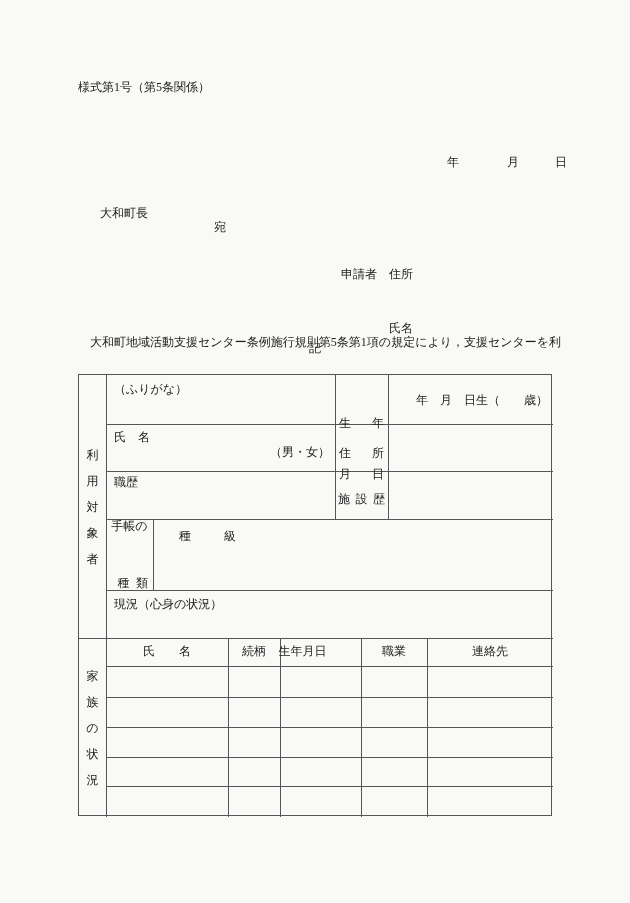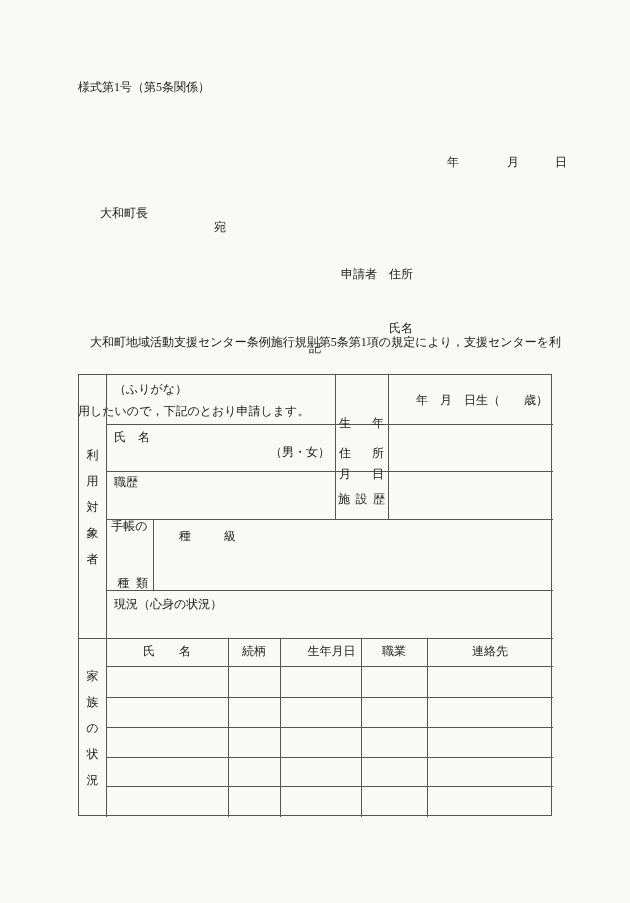--- a/index.html
+++ b/index.html
@@ -44,21 +44,20 @@
     <div style="padding-left:48px;">氏名</div>
   </div>
 
   <div class="txt" style="left:88px; top:192px;">
     <span>大和町長</span>
     <span style="padding-left:114px;">宛</span>
   </div>
 
   <div class="txt" style="left:78px; top:285px; line-height:23px;">
     <div>　大和町地域活動支援センター条例施行規則第5条第1項の規定により，支援センターを利</div>
-    <div>用したいので，下記のとおり申請します。</div>
   </div>
 
   <div class="txt center" style="left:0; right:0; top:341px;">記</div>
 
   <div class="tbl">
 
     <div class="vline" style="left:27px; top:0; height:442px;"></div>
     <div class="vline" style="left:256px; top:0; height:144px;"></div>
     <div class="vline" style="left:309px; top:0; height:144px;"></div>
     <div class="vline" style="left:74px; top:144px; height:71px;"></div>
@@ -130,18 +129,18 @@
     </div>
     <div class="cell" style="left:100px; top:154px; display:flex; gap:33px;">
       <span>種</span>
       <span>級</span>
     </div>
 
     <div class="cell" style="left:35px; top:222px;">現況（心身の状況）</div>
 
     <div class="cell center" style="left:27px; top:269px; width:122px;">氏　　名</div>
     <div class="cell center" style="left:149px; top:269px; width:52px;">続柄</div>
-    <div class="cell center" style="left:212px; top:269px; width:81px;">生年月日</div>
+    <div class="cell center" style="left:183px; top:269px; width:81px;">生年月日</div>
     <div class="cell center" style="left:282px; top:269px; width:66px;">職業</div>
     <div class="cell center" style="left:348px; top:269px; width:126px;">連絡先</div>
 
   </div>
 </div>
 
 </body></html>

